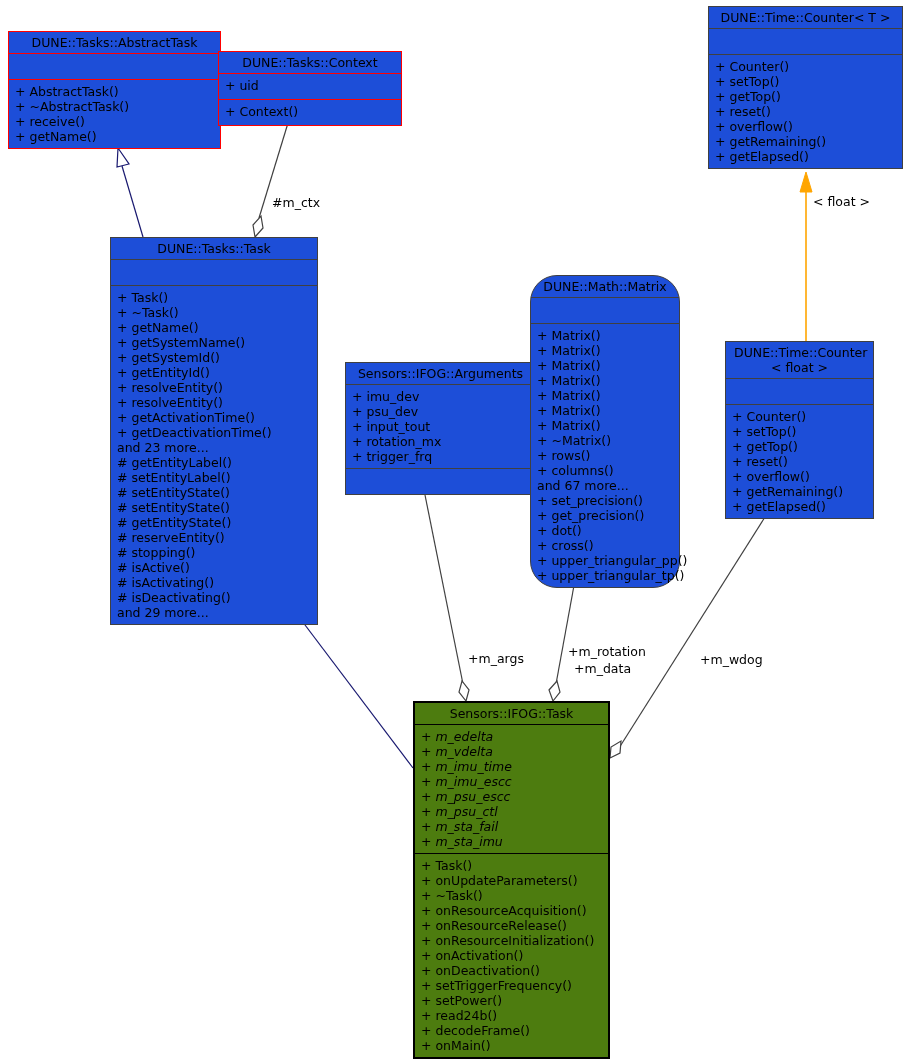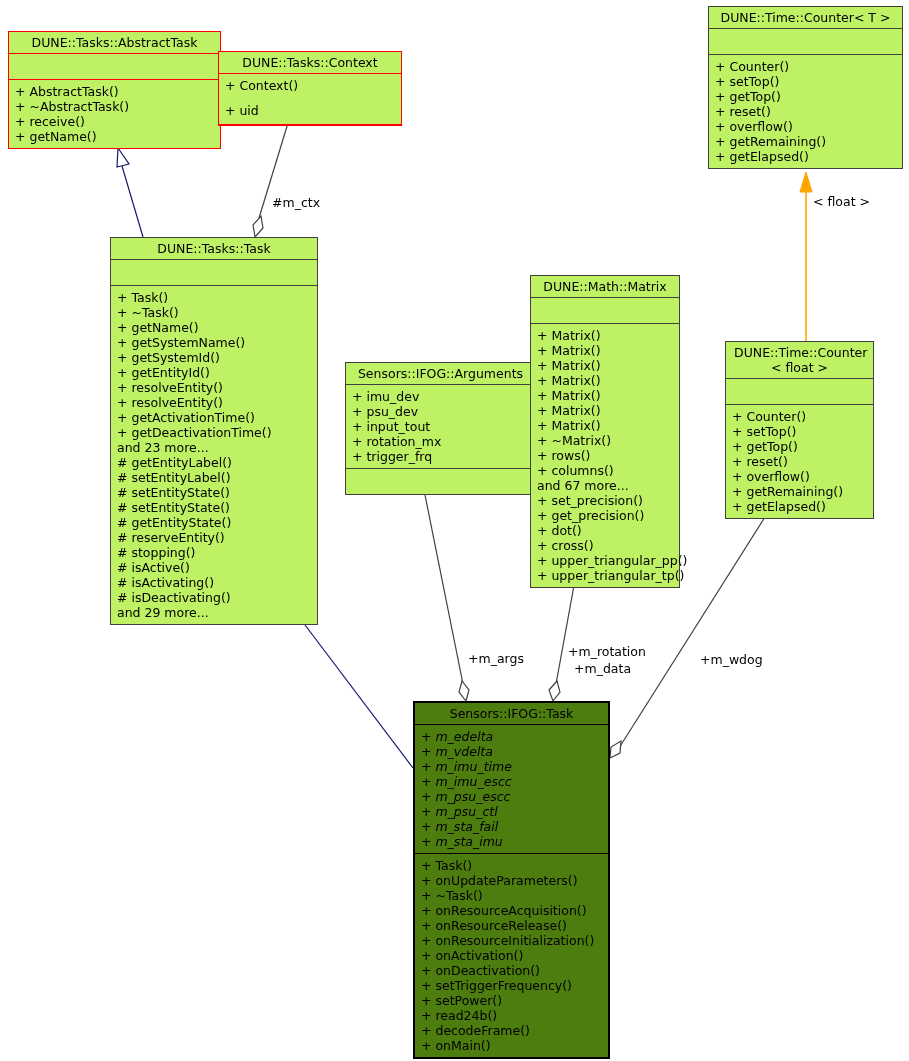--- a/index.html
+++ b/index.html
@@ -2,21 +2,21 @@
 <html><head>
 <meta charset="utf-8">
 <style>
   html,body{margin:0;padding:0;background:#ffffff;}
   #canvas{
     position:relative;width:909px;height:1061px;background:#ffffff;overflow:hidden;
     font-family:"DejaVu Sans",sans-serif;color:#000;
   }
   #edges{position:absolute;left:0;top:0;width:909px;height:1061px;}
   .uml-box{
-    position:absolute;background:#bef264;border:1.3px solid #404040;
+    position:absolute;background:#1d4ed8;border:1.3px solid #404040;
     box-sizing:border-box;font-size:12.5px;line-height:15px;
   }
   .uml-box.red{border-color:#ff0000;}
   .uml-box.current{background:#4d7c0f;border-color:#000000;border-width:2px;}
   .uml-title{
     text-align:center;padding:3px 8px;border-bottom:1.3px solid #404040;
     white-space:nowrap;
   }
   .red .uml-title{border-bottom-color:#ff0000;}
   .current .uml-title{border-bottom-color:#000000;}
@@ -82,25 +82,25 @@
     <div class="uml-sec methods">
         <div class="uml-line">+ AbstractTask()</div>
         <div class="uml-line">+ ~AbstractTask()</div>
         <div class="uml-line">+ receive()</div>
         <div class="uml-line">+ getName()</div>
       </div>
   </div>
 
   <div class="uml-box red" style="left:218px;top:51px;width:184px;">
     <div class="uml-title">DUNE::Tasks::Context</div>
-    <div class="uml-sec methods">
-        <div class="uml-line">+ Context()</div>
-      </div>
     <div class="uml-sec attrs">
         <div class="uml-line">+ uid</div>
+      </div>
+    <div class="uml-sec methods">
+        <div class="uml-line">+ Context()</div>
       </div>
   </div>
 
   <div class="uml-box" style="left:708px;top:6px;width:195px;">
     <div class="uml-title">DUNE::Time::Counter&lt; T &gt;</div>
     <div class="uml-sec attrs"></div>
     <div class="uml-sec methods">
         <div class="uml-line">+ Counter()</div>
         <div class="uml-line">+ setTop()</div>
         <div class="uml-line">+ getTop()</div>
@@ -145,21 +145,21 @@
     <div class="uml-sec attrs">
         <div class="uml-line">+ imu_dev</div>
         <div class="uml-line">+ psu_dev</div>
         <div class="uml-line">+ input_tout</div>
         <div class="uml-line">+ rotation_mx</div>
         <div class="uml-line">+ trigger_frq</div>
       </div>
     <div class="uml-sec methods"></div>
   </div>
 
-  <div class="uml-box" style="left:530px;top:275px;width:150px;">
+  <div class="uml-box" style="left:530px;top:275px;width:150px;border-radius:27px;">
     <div class="uml-title">DUNE::Math::Matrix</div>
     <div class="uml-sec attrs"></div>
     <div class="uml-sec methods">
         <div class="uml-line">+ Matrix()</div>
         <div class="uml-line">+ Matrix()</div>
         <div class="uml-line">+ Matrix()</div>
         <div class="uml-line">+ Matrix()</div>
         <div class="uml-line">+ Matrix()</div>
         <div class="uml-line">+ Matrix()</div>
         <div class="uml-line">+ Matrix()</div>

